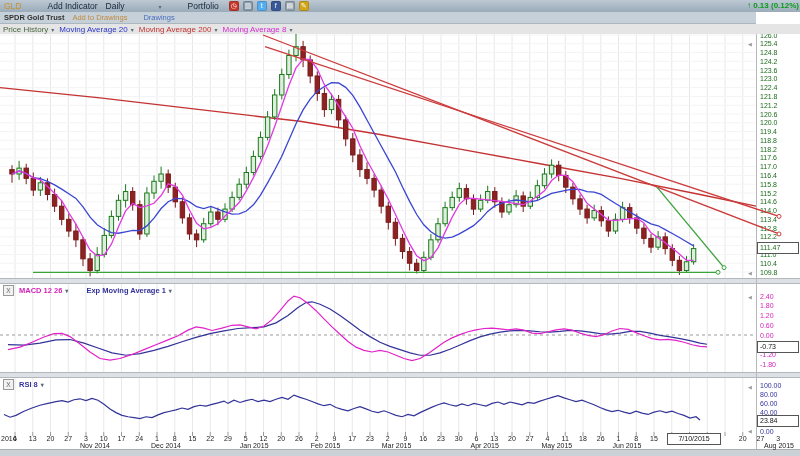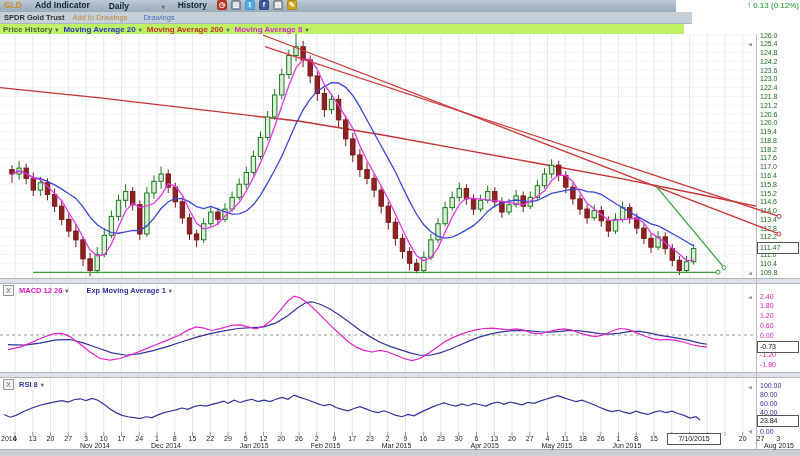--- a/index.html
+++ b/index.html
@@ -1,40 +1,40 @@
 <!DOCTYPE html>
 <html><head>
 <meta charset="utf-8">
 <style>
   html,body{margin:0;padding:0}
   body{width:800px;height:456px;position:relative;overflow:hidden;background:#fff;
        font-family:"Liberation Sans",sans-serif;-webkit-font-smoothing:antialiased}
   #cv{position:absolute;left:0;top:0;z-index:1}
   svg text{font-family:"Liberation Sans","DejaVu Sans",sans-serif}
 
-  .bar1{position:absolute;left:0;top:0;width:676px;height:12px;z-index:6;
-        background:linear-gradient(#bdc9d3,#9aabb9);display:flex;
-        font-size:8.5px;font-weight:bold;color:#16263a}
+  .bar1{position:absolute;left:0;top:0;width:800px;height:12px;z-index:6;
+        background:linear-gradient(#bdc9d3,#9aabb9);display:flex;align-items:center;
+        font-size:8.5px;font-weight:normal;color:#16263a}
   .sym{margin-left:4px;color:#c8922a}
-  .t-item{margin-left:13px;cursor:default}
-  .dd{margin-left:19px;display:flex;width:56px;justify-content:space-between;align-items:center}
+  .t-item{margin-left:26px;cursor:default}
+  .dd{margin-left:8px;display:flex;width:56px;justify-content:space-between;align-items:center}
   .car{color:#5a6b7a;font-size:6px}
   .icons{display:flex;margin-left:10px;gap:4px}
   .icon{width:10px;height:10px;border-radius:2px;color:#fff;font-size:7px;line-height:10px;
         text-align:center;box-shadow:0 0 0 1px rgba(0,0,0,.15) inset}
-  .chg{position:absolute;right:1px;top:1px;color:#0b9a1b;font-weight:normal;font-size:8px;z-index:7}
-
-  .bar2{position:absolute;left:0;top:12px;width:692px;height:11px;z-index:6;background:#c6d0d8;
+  .chg{position:absolute;right:1px;top:1px;color:#0b9a1b;font-weight:bold;font-size:8px;z-index:7}
+
+  .bar2{position:absolute;left:0;top:12px;width:756px;height:11px;z-index:6;background:#c6d0d8;
         display:flex;align-items:center;font-size:7.5px;color:#333;border-bottom:1px solid #aab6c0}
   .b2name{margin-left:4px;font-weight:bold}
   .b2link1{margin-left:8px;color:#c08a3e}
   .b2link2{margin-left:16px;color:#4a6fc0}
 
-  .bar3{position:absolute;left:0;top:24px;width:684px;height:10px;z-index:6;background:#bef264;
-        display:flex;align-items:center;font-size:8px;font-weight:bold}
+  .bar3{position:absolute;left:0;top:24px;width:800px;height:10px;z-index:6;background:#e5e5e5;
+        display:flex;align-items:center;font-size:8px;font-weight:normal}
   .ov{margin-left:5px;display:flex;align-items:center}
   .ov:first-child{margin-left:3px}
 
   .phead{position:absolute;z-index:6;display:flex;align-items:center;font-size:7.5px;font-weight:bold}
   .xbox{display:inline-block;width:9px;height:9px;border:1px solid #999;background:#f2f2f2;color:#666;
         font-size:6.5px;line-height:9px;text-align:center;margin-right:5px;font-weight:normal}
   .hlabel{margin-right:18px;display:flex;align-items:center}
 
   .vbox{position:absolute;left:757px;width:38px;height:10px;background:#fff;border:1px solid #555;
         font-size:7px;line-height:10px;padding-left:2px;z-index:5;color:#111}
@@ -560,21 +560,21 @@
     <text x="748" y="433" font-size="5" fill="#999">◀</text>
   </svg>
 
 <div class="bar1">
   <span class="sym">GLD</span>
   <span class="t-item">Add Indicator</span>
   <span class="dd">
     <span>Daily</span>
     <span class="car">▾</span>
   </span>
-  <span class="t-item">History</span>
+  <span class="t-item">Portfolio</span>
   <span class="icons" id="iconrow">
       <span class="icon" style="background: rgb(196, 57, 43);">◷</span>
       <span class="icon" style="background: rgb(138, 155, 171);">▥</span>
       <span class="icon" style="background: rgb(85, 172, 238);">t</span>
       <span class="icon" style="background: rgb(59, 89, 152);">f</span>
       <span class="icon" style="background: rgb(147, 160, 169);">▤</span>
       <span class="icon" style="background: rgb(210, 164, 28);">✎</span>
     </span>
 </div>
 <div class="chg">

